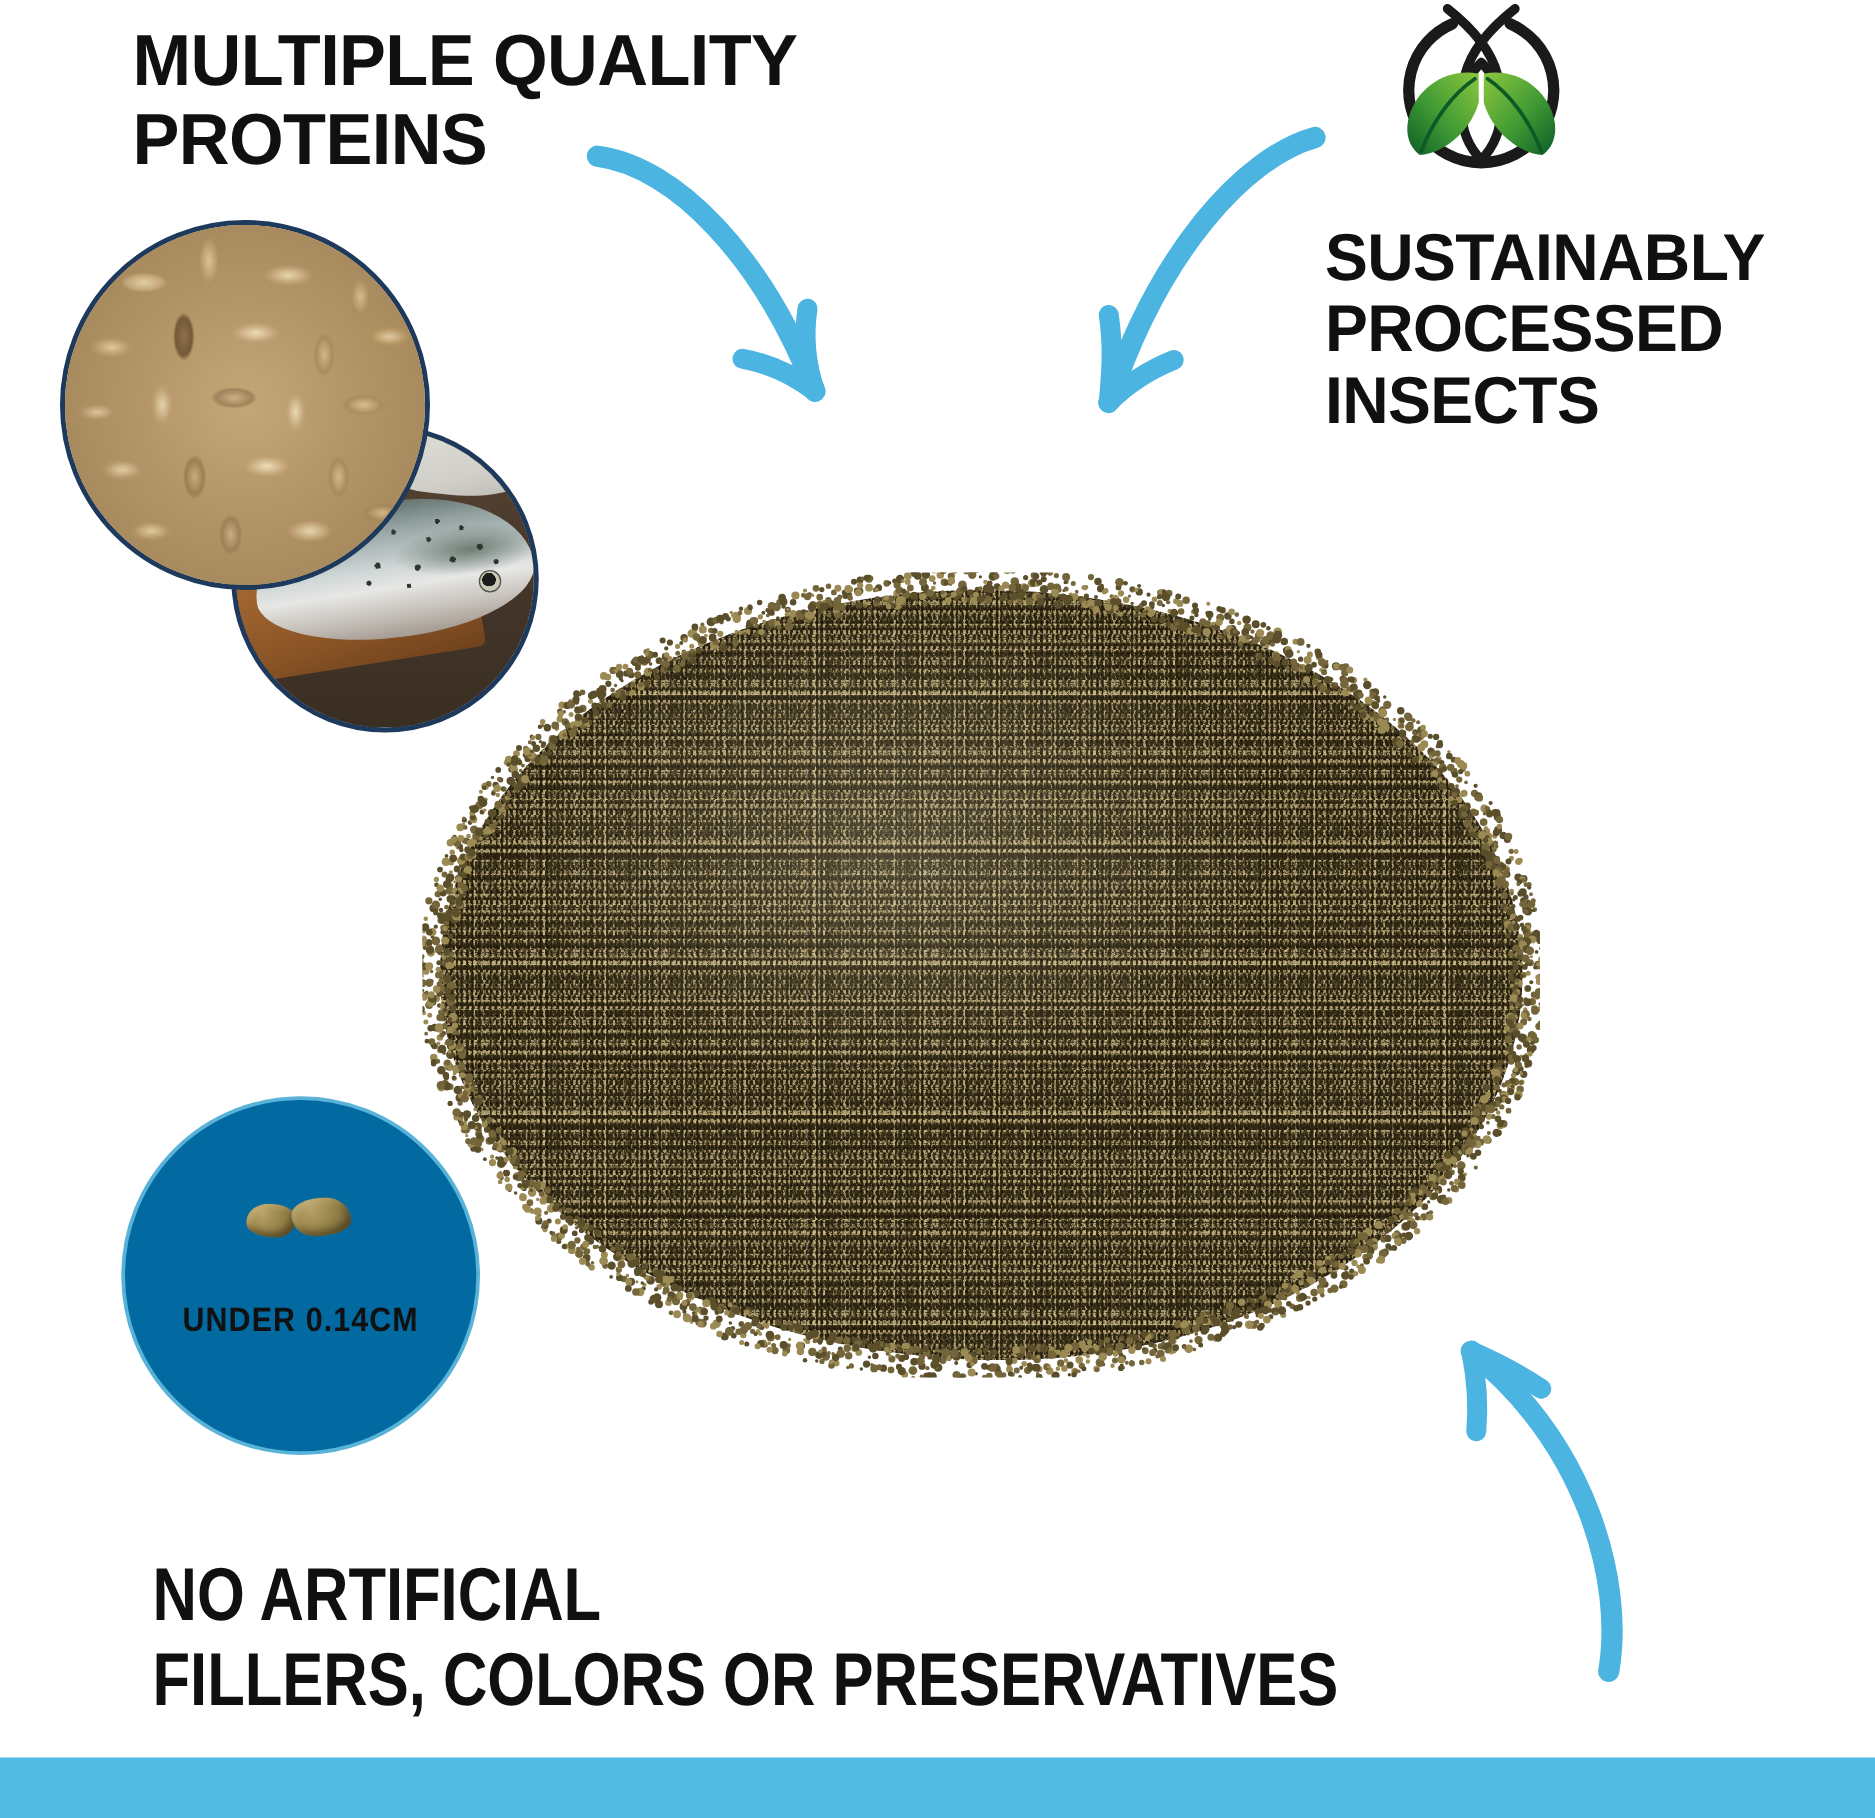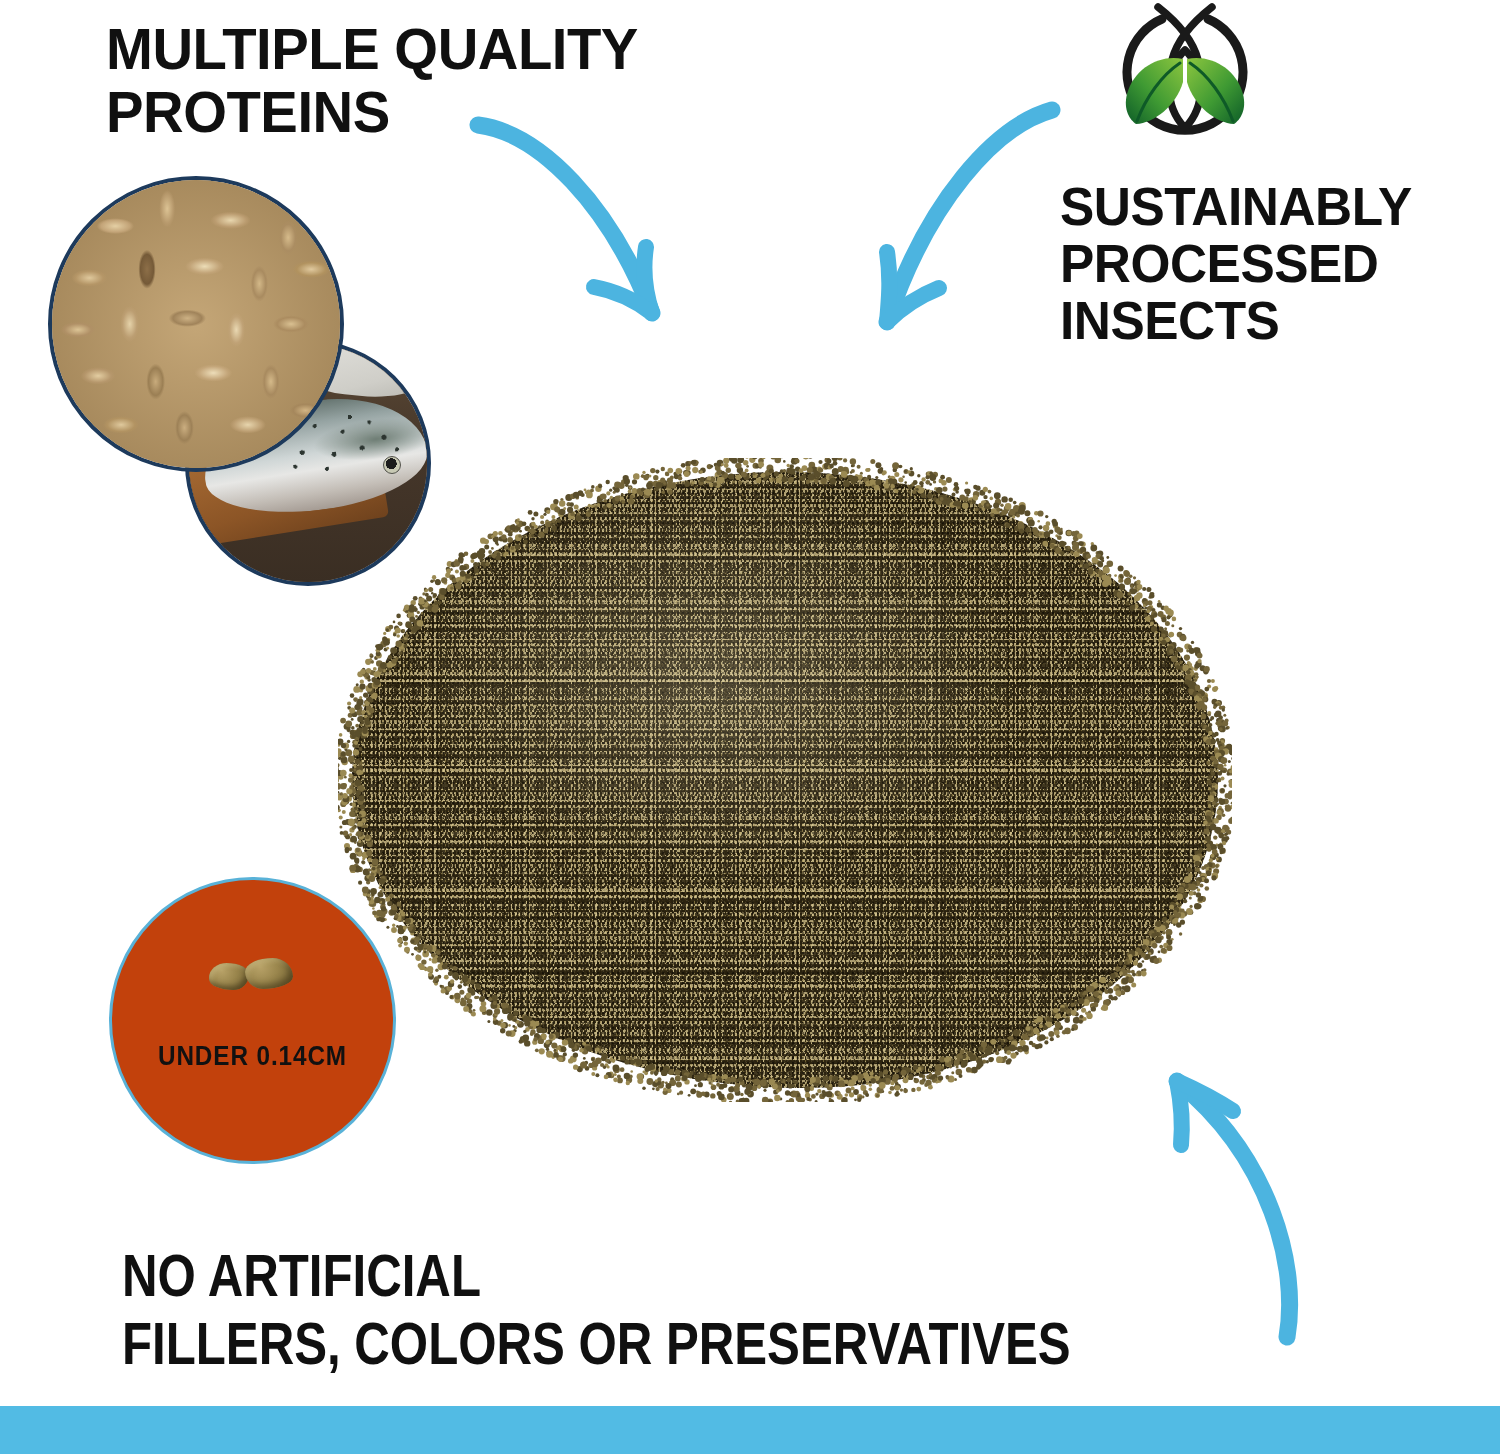--- a/index.html
+++ b/index.html
@@ -175,28 +175,28 @@
     width: 62%;
     height: 30%;
     background: linear-gradient(160deg, #e9e8e4 0%, #cfcec8 70%, #b4b3ac 100%);
     border-radius: 40% 30% 50% 40%;
     transform: rotate(6deg);
   }
 
   
   #circle-size {
     position: absolute;
-    left: 109px;
+    left: 97px;
     top: 877px;
     width: 287px;
     height: 287px;
     border: 3px solid #59b2d8;
     border-radius: 50%;
     box-sizing: border-box;
-    background: #c2410c;
+    background: #0369a1;
     z-index: 4;
   }
   #size-label {
     position: absolute;
     left: 0;
     right: 0;
     top: 161px;
     text-align: center;
     font-size: 27px;
     font-weight: 700;

